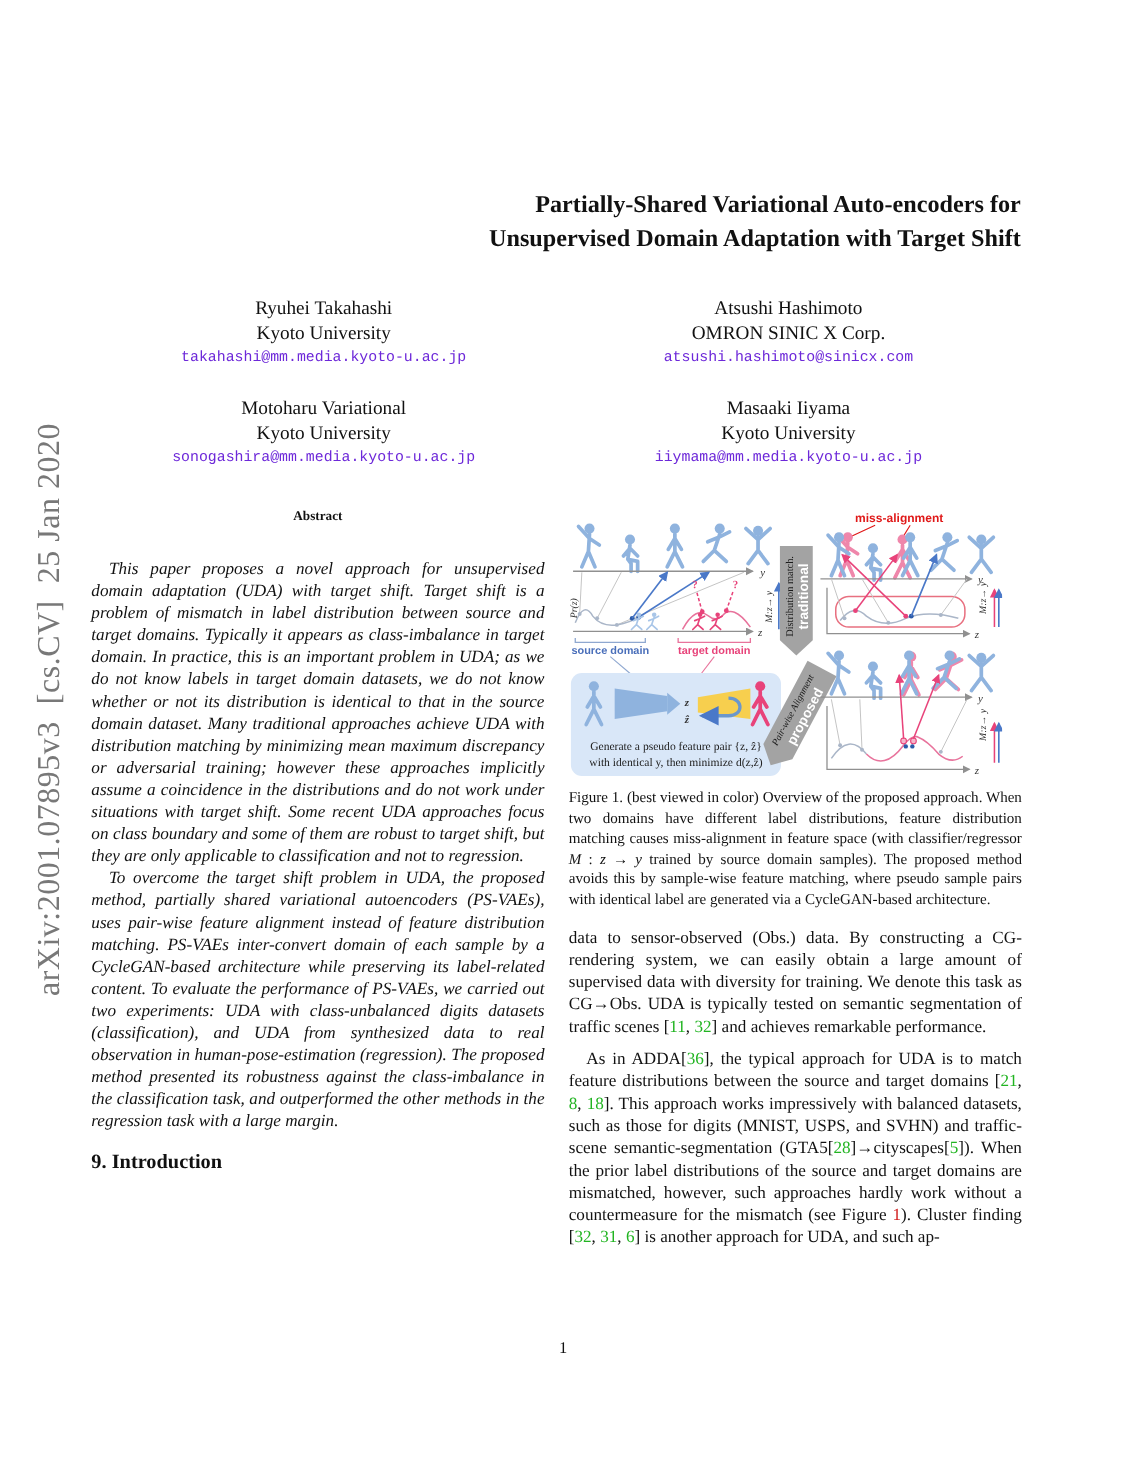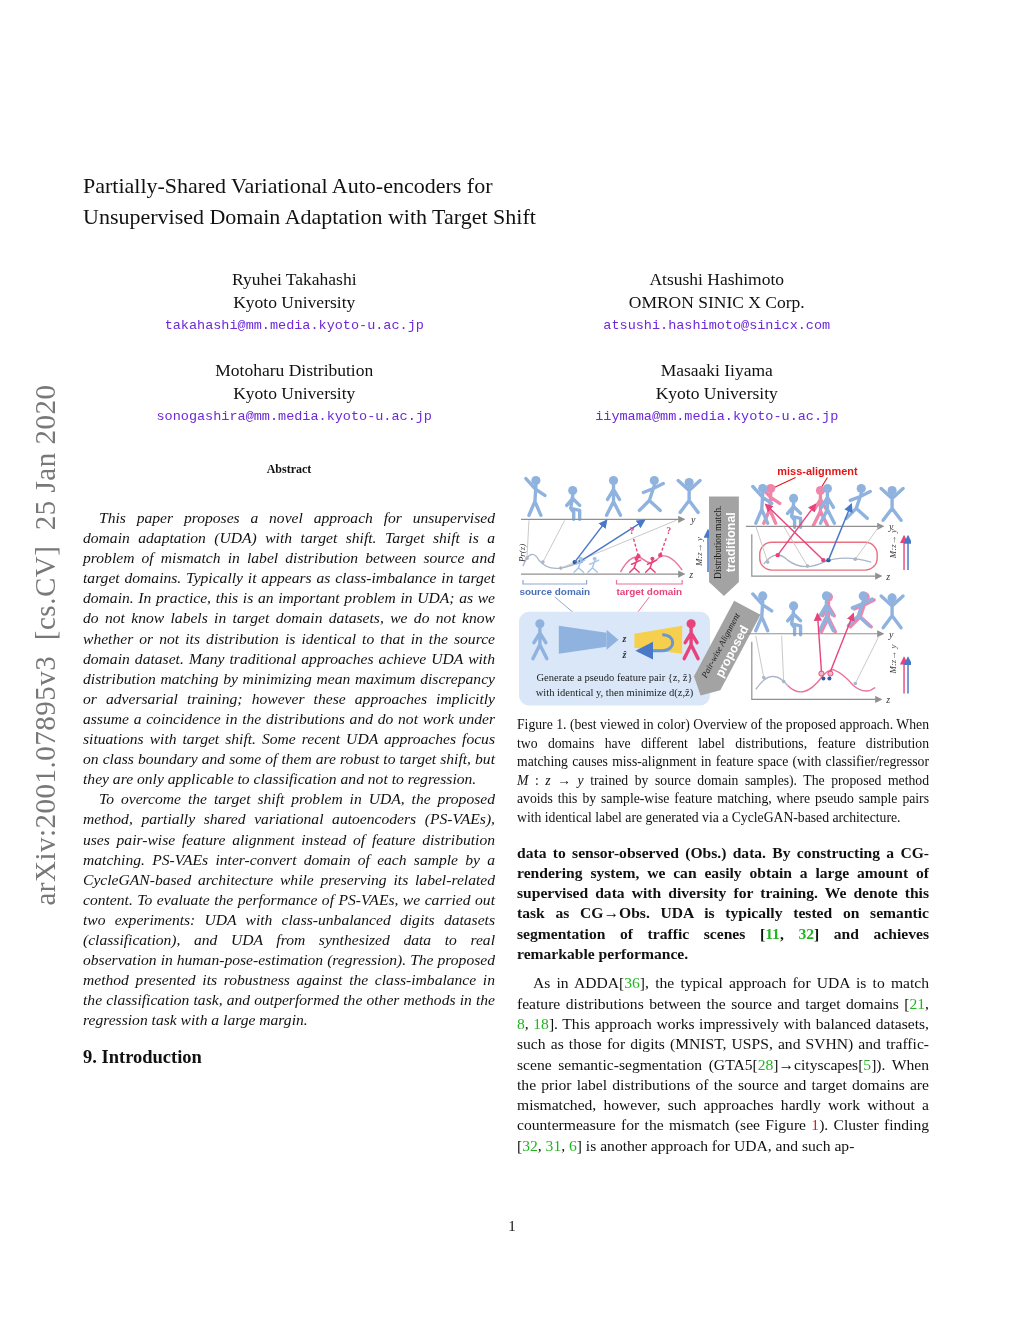--- a/index.html
+++ b/index.html
@@ -4,38 +4,38 @@
 <style>
   html,body{margin:0;padding:0;background:#ffffff;}
   #page{position:relative;width:1024px;height:1325px;background:#ffffff;overflow:hidden;
         font-family:"Liberation Serif",serif;color:#111;}
 
   
   .watermark{position:absolute;left:45px;top:645px;transform:translate(-50%,-50%) rotate(-90deg);
              white-space:pre;font-size:29px;color:#787878;letter-spacing:.5px;}
 
   
-  .title{position:absolute;left:83px;top:170px;width:845px;text-align:left;
-         font-weight:normal;font-size:22px;line-height:31px;}
+  .title{position:absolute;left:83px;top:170px;width:845px;text-align:right;
+         font-weight:bold;font-size:22px;line-height:31px;}
   .authors{position:absolute;left:83px;top:268px;width:845px;display:flex;flex-wrap:wrap;justify-content:flex-end;}
   .author{width:50%;text-align:center;margin-bottom:26px;}
   .author .name,.author .affil{font-size:17.5px;line-height:23px;}
   .author .email{font-family:"Liberation Mono",monospace;font-size:13.5px;margin-top:4px;color:#6d28d9;}
 
   
   .col-left{position:absolute;left:83px;top:462px;width:412px;}
   .col-right{position:absolute;left:517px;top:462px;width:412px;}
 
   .abs-head{text-align:center;font-weight:bold;font-size:12px;margin:0 0 31px 0;}
   .abs-p{font-style:italic;font-size:15.6px;line-height:20.1px;text-align:justify;margin:0;text-indent:16px;}
   .sec-head{font-weight:bold;font-size:18.5px;margin:17px 0 13px 0;}
   .body-p{font-size:15.6px;line-height:20.3px;text-align:justify;margin:0;}
   .indent{text-indent:16px;}
   .caption{font-size:13.7px;line-height:18.6px;text-align:justify;margin:7px 0 0 0;}
-  .mt{margin-top:15px;font-weight:bold;}
+  .mt{margin-top:15px;}
 
   .seg-cite{color:#21b421;}
   .seg-ref{color:#d22020;}
   .seg-math{font-style:italic;}
 
   .pagenum{position:absolute;left:0;right:0;top:1218px;text-align:center;font-size:15px;}
 
   
   .fig-svg{display:block;}
   .person{stroke:currentColor;stroke-width:3.4;stroke-linecap:round;stroke-linejoin:round;fill:none;}
@@ -71,21 +71,21 @@
       <div class="name">Ryuhei Takahashi</div>
       <div class="affil">Kyoto University</div>
       <div class="email">takahashi@mm.media.kyoto-u.ac.jp</div>
     </div>
     <div class="author">
       <div class="name">Atsushi Hashimoto</div>
       <div class="affil">OMRON SINIC X Corp.</div>
       <div class="email">atsushi.hashimoto@sinicx.com</div>
     </div>
     <div class="author">
-      <div class="name">Motoharu Distribution</div>
+      <div class="name">Motoharu Variational</div>
       <div class="affil">Kyoto University</div>
       <div class="email">sonogashira@mm.media.kyoto-u.ac.jp</div>
     </div>
     <div class="author">
       <div class="name">Masaaki Iiyama</div>
       <div class="affil">Kyoto University</div>
       <div class="email">iiymama@mm.media.kyoto-u.ac.jp</div>
     </div>
   </div>
 

